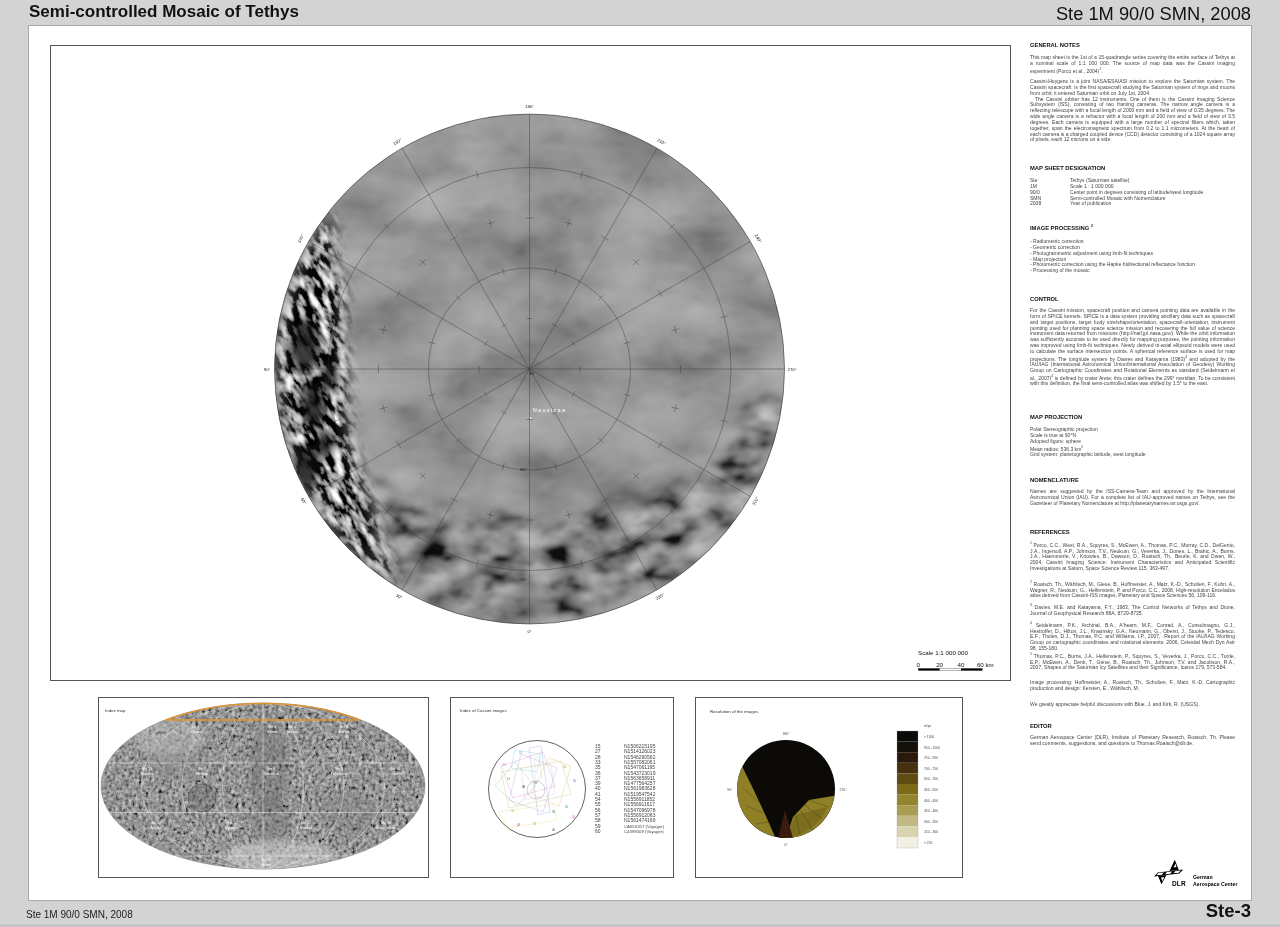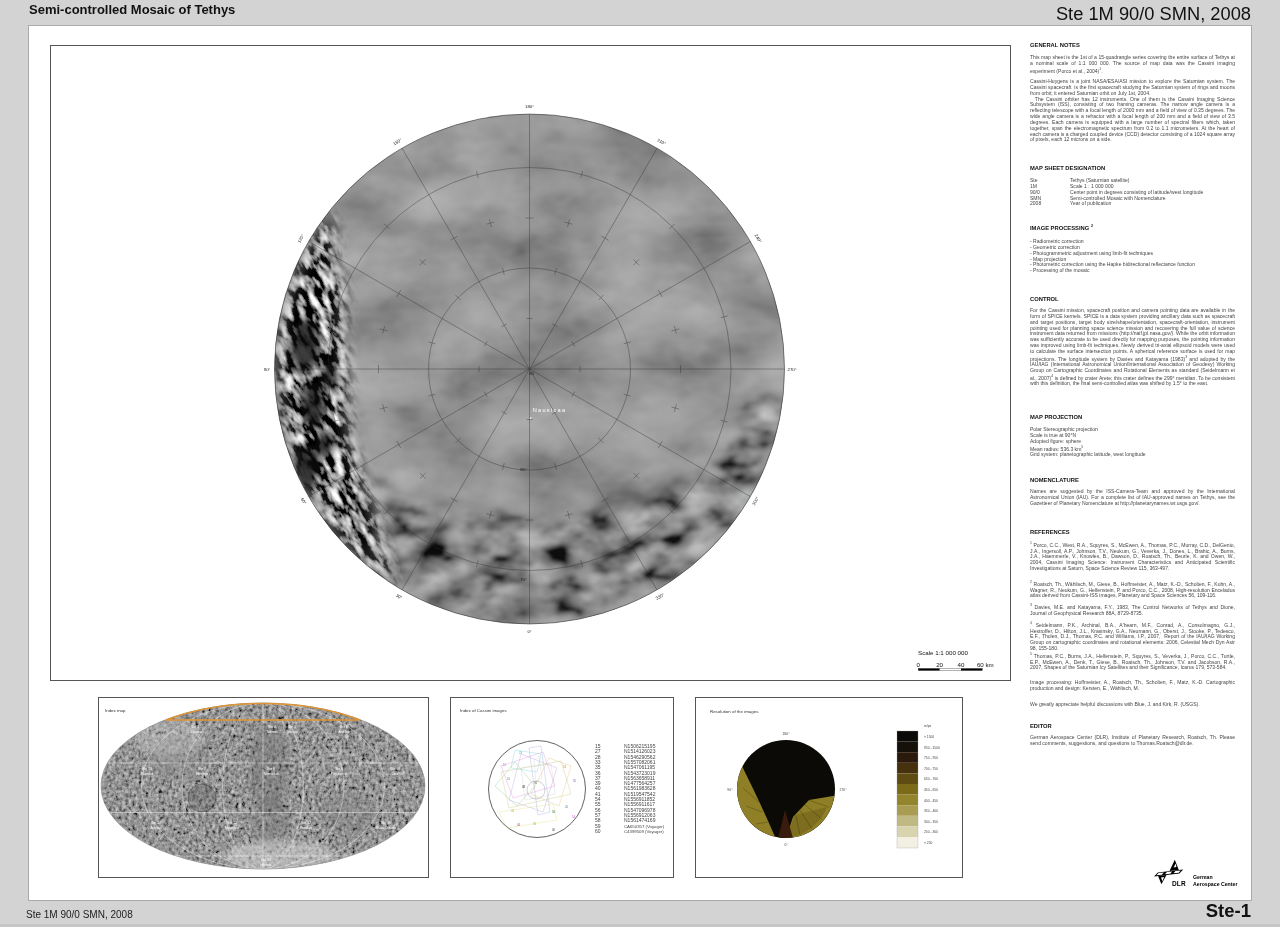--- a/index.html
+++ b/index.html
@@ -1,17 +1,17 @@
 <!DOCTYPE html>
 <html><head>
 <meta charset="utf-8">
 <style>
   html,body{margin:0;padding:0;}
   body{width:1280px;height:927px;background:#d3d3d3;font-family:"Liberation Sans",sans-serif;position:relative;overflow:hidden;}
-  #titleL{position:absolute;left:29px;top:2px;font-size:13px;font-weight:bold;color:#111;}
+  #titleL{position:absolute;left:29px;top:2px;font-size:17px;font-weight:bold;color:#111;}
   #titleR{position:absolute;right:29px;top:2.5px;font-size:18.3px;color:#111;}
   #page{position:absolute;left:28px;top:25px;width:1224px;height:876px;background:#ffffff;border:1px solid #aaa;box-sizing:border-box;}
   #mappanel{position:absolute;left:21px;top:19px;width:961px;height:636px;border:1px solid #555;box-sizing:border-box;}
   #rightcol{position:absolute;left:1001px;top:14px;width:205px;color:#222;}
   .h{font-size:5.8px;font-weight:bold;color:#111;}
   .b{font-size:5.05px;line-height:5.85px;text-align:justify;color:#454545;width:205px;}
   .bl{font-size:5.05px;line-height:5.85px;color:#454545;width:205px;}
   sup{font-size:3.5px;}
   .box{position:absolute;top:671px;border:1px solid #555;box-sizing:border-box;background:#fff;}
   #footL{position:absolute;left:26px;top:909px;font-size:10px;color:#222;}
@@ -498,14 +498,14 @@
         <path fill="#000" fill-rule="evenodd" d="M 21.6,0.6 L 25.6,10.7 L 16.3,11.8 Z M 20.4,8.2 L 23.2,7.7 L 22.5,4.4 Z"></path>
         <path fill="#000" fill-rule="evenodd" d="M 4.9,16.7 L 13.3,15.7 L 8.2,25.0 Z M 7.8,18.4 L 11.0,17.9 L 9.2,22.0 Z"></path>
       </g>
       <text x="20.9" y="29" font-size="6.5" font-weight="bold" fill="#000" letter-spacing="0.2">DLR</text>
       <text x="42" y="22.3" font-size="5.2" font-weight="bold" fill="#000">German</text>
       <text x="42" y="29.3" font-size="5.2" font-weight="bold" fill="#000">Aerospace Center</text>
     </svg>
   </div>
 </div>
 <div id="footL">Ste 1M 90/0 SMN, 2008</div>
-<div id="footR">Ste-1</div>
+<div id="footR">Ste-3</div>
 <div id="botline"></div>
 
 </body></html>

